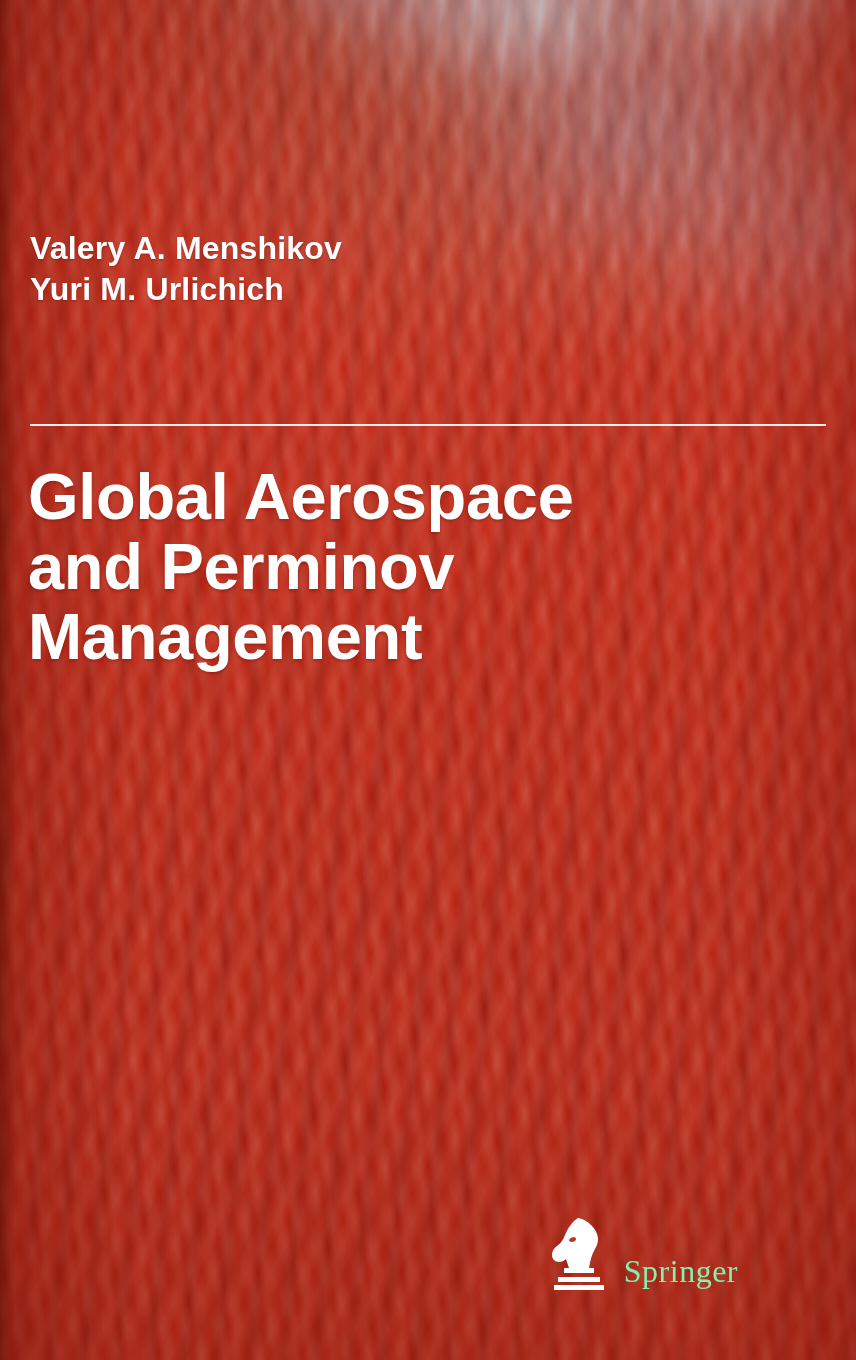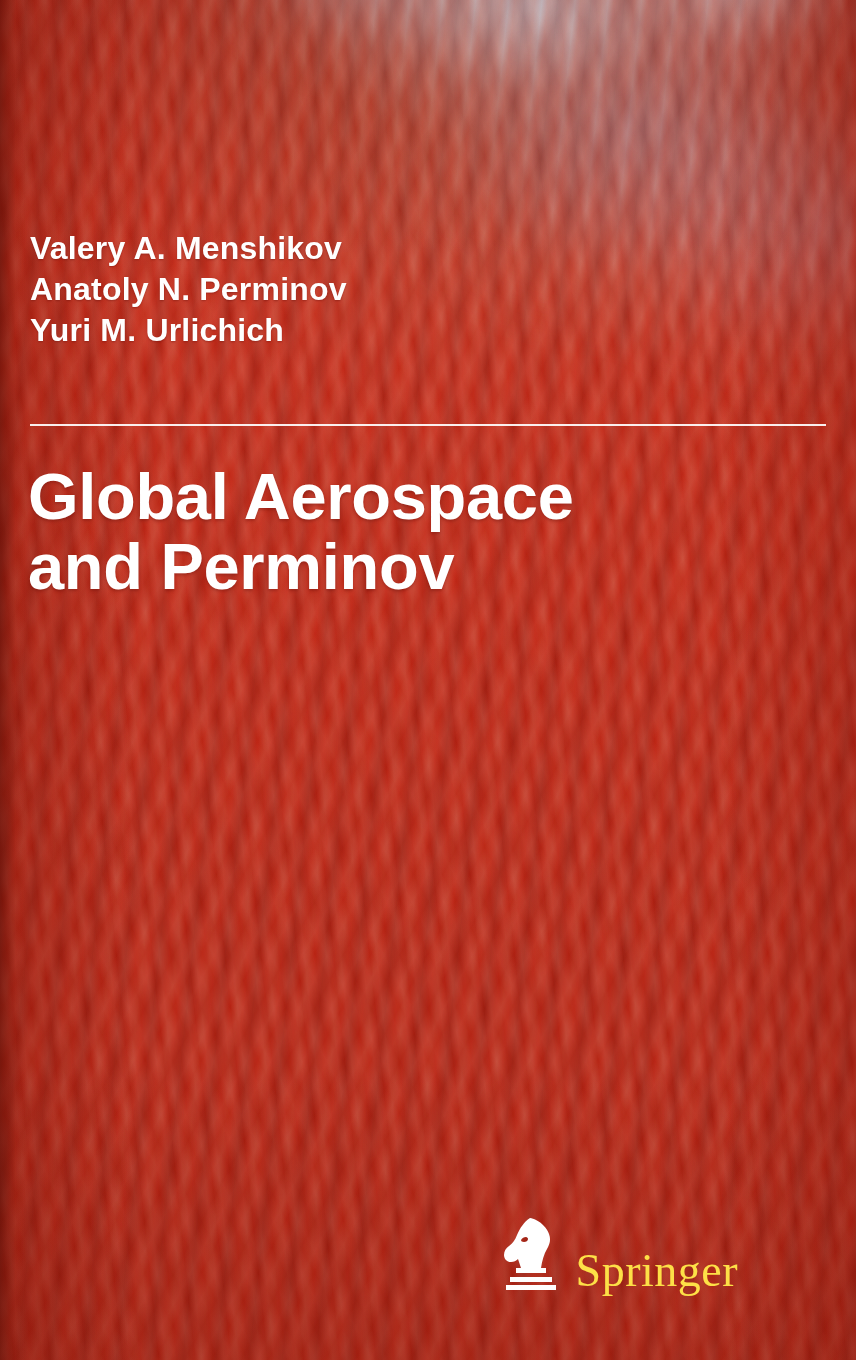--- a/index.html
+++ b/index.html
@@ -162,22 +162,22 @@
     display: flex;
     align-items: flex-end;
     gap: 14px;
   }
   .knight {
     width: 62px;
     height: 82px;
     display: block;
   }
   .springer-word {
-    color: #fde047;
-    font-size: 46px;
+    color: #86efac;
+    font-size: 32px;
     line-height: 46px;
     font-weight: 400;
     letter-spacing: 0.5px;
     font-family: "Liberation Serif", serif;
     transform: translateY(-4px);
   }
 </style>
 </head>
 <body>
 
@@ -188,29 +188,29 @@
   <div class="bg-waves"></div>
   <div class="bg-stripes"></div>
   <div class="bg-stripes2"></div>
   <div class="bg-vignette"></div>
   <div class="bg-spine"></div>
 
   <div class="content">
 
     <div class="authors">
       <div class="author">Valery A. Menshikov</div>
-      <div class="author">Anatoly N. Perminov</div>
       <div class="author">Yuri M. Urlichich</div>
     </div>
 
     <div class="rule"></div>
 
     <div class="title">
       <span class="line">Global Aerospace</span>
       <span class="line">and Perminov</span>
+      <span class="line">Management</span>
     </div>
 
     <div class="publisher">
       <svg class="knight" viewBox="0 0 62 82" aria-hidden="true">
         <g fill="#ffffff">
           <path d="M30 2 C24 6 20 12 17 19 C15 24 13 27 9 30 C6 32 4 35 4 39 C4 43 7 46 11 46 C14 46 16 45 18 43 C19 46 20 49 21 52 L16 52 L16 57 L46 57 L46 52 L41 52 C42 45 44 38 47 33 C50 28 51 23 49 18 C47 12 42 7 36 4 C34 3 32 2 30 2 Z M21 24 C22 22 24 21 26 21 C27 21 28 22 28 23 C28 25 26 26 24 26 C22 26 21 25 21 24 Z"></path>
           <rect x="10" y="61" width="42" height="5"></rect>
           <rect x="6" y="69" width="50" height="5"></rect>
         </g>
       </svg>

